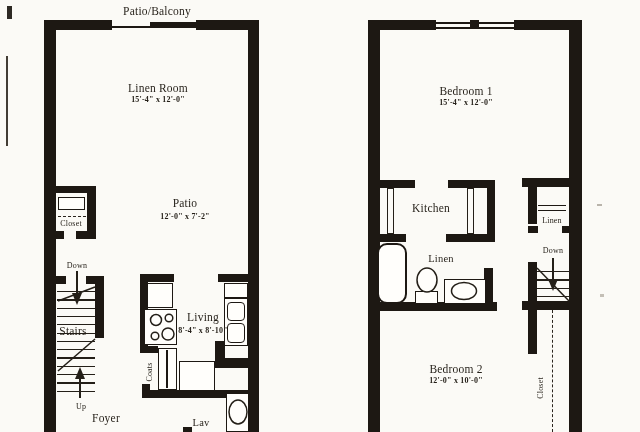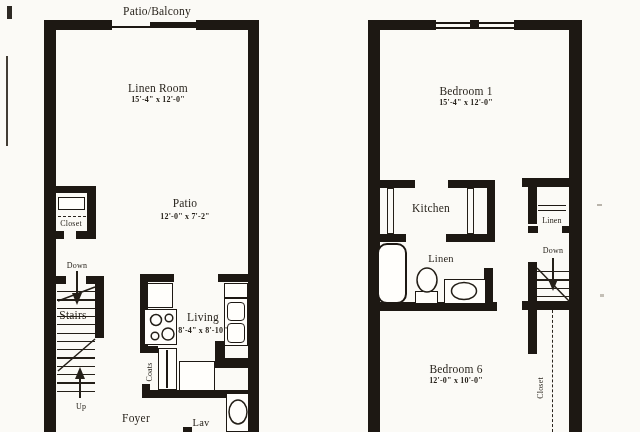--- a/index.html
+++ b/index.html
@@ -78,26 +78,26 @@
     <div class="fixture t1" style="left:227px;top:323px;width:18px;height:20px;border-radius:4px"></div>
     <div class="fixture t1" style="left:226px;top:393px;width:23px;height:39px"></div>
 
     <div class="lbl name" style="left:157px;top:12px">Patio/Balcony</div>
     <div class="lbl name" style="left:158px;top:89px">Linen Room</div>
     <div class="lbl dims" style="left:158px;top:100px">15'-4" x 12'-0"</div>
     <div class="lbl name" style="left:185px;top:204px">Patio</div>
     <div class="lbl dims" style="left:185px;top:217px">12'-0" x 7'-2"</div>
     <div class="lbl xs" style="left:71px;top:224px">Closet</div>
     <div class="lbl xs" style="left:77px;top:266px">Down</div>
-    <div class="lbl name" style="left:73px;top:316px">Stairs</div>
+    <div class="lbl name" style="left:73px;top:332px">Stairs</div>
     <div class="lbl xs" style="left:81px;top:407px">Up</div>
     <div class="lbl name" style="left:203px;top:318px">Living</div>
     <div class="lbl dims" style="left:203px;top:331px">8'-4" x 8'-10"</div>
     <div class="lbl xs vert" style="left:150px;top:372px">Coats</div>
-    <div class="lbl name" style="left:136px;top:419px">Foyer</div>
+    <div class="lbl name" style="left:106px;top:419px">Foyer</div>
     <div class="lbl md" style="left:201px;top:423px">Lav</div>
   </div>
 
   <div>
 
     <div class="w" style="left:368px;top:20px;width:68px;height:10px"></div>
     <div class="w" style="left:514px;top:20px;width:66px;height:10px"></div>
     <div class="w" style="left:368px;top:20px;width:12px;height:412px"></div>
     <div class="w" style="left:569px;top:20px;width:13px;height:412px"></div>
 
@@ -132,21 +132,21 @@
     <div class="fixture" style="left:377px;top:243px;width:30px;height:61px;border-radius:10px"></div>
     <div class="fixture t1" style="left:415px;top:291px;width:23px;height:13px"></div>
     <div class="fixture t1" style="left:444px;top:279px;width:42px;height:25px"></div>
 
     <div class="lbl name" style="left:466px;top:92px">Bedroom 1</div>
     <div class="lbl dims" style="left:466px;top:103px">15'-4" x 12'-0"</div>
     <div class="lbl name" style="left:431px;top:209px">Kitchen</div>
     <div class="lbl md" style="left:441px;top:259px">Linen</div>
     <div class="lbl xs" style="left:552px;top:221px">Linen</div>
     <div class="lbl xs" style="left:553px;top:251px">Down</div>
-    <div class="lbl name" style="left:456px;top:370px">Bedroom 6</div>
+    <div class="lbl name" style="left:456px;top:370px">Bedroom 2</div>
     <div class="lbl dims" style="left:456px;top:381px">12'-0" x 10'-0"</div>
     <div class="lbl xs vert" style="left:541px;top:388px">Closet</div>
   </div>
 
   <svg class="overlay" width="640" height="432" viewBox="0 0 640 432">
     <g stroke="#241f18" stroke-width="1.5" fill="none">
 
       <circle cx="156" cy="320" r="5.5"></circle>
       <circle cx="169" cy="318" r="3.8"></circle>
       <circle cx="155" cy="336" r="3.8"></circle>

